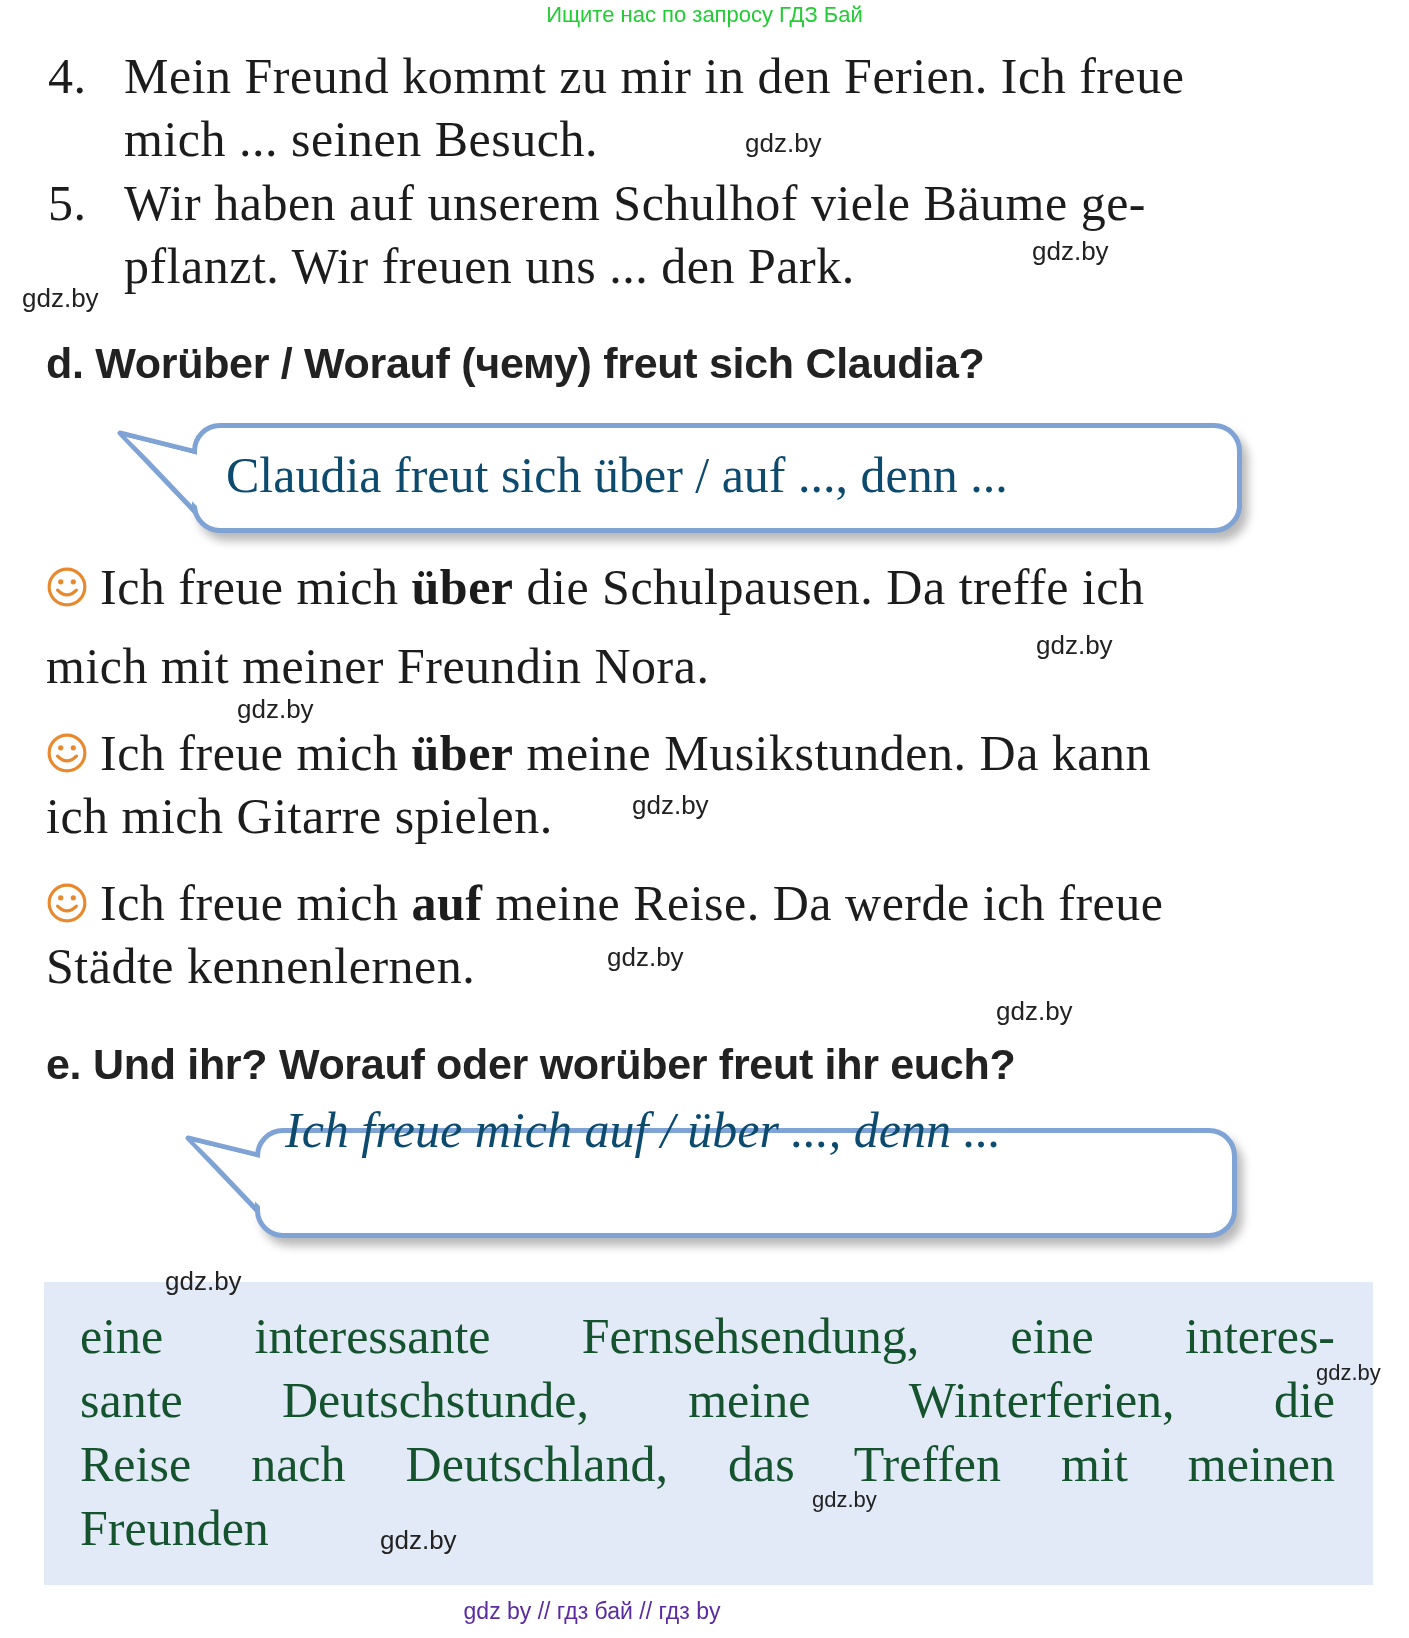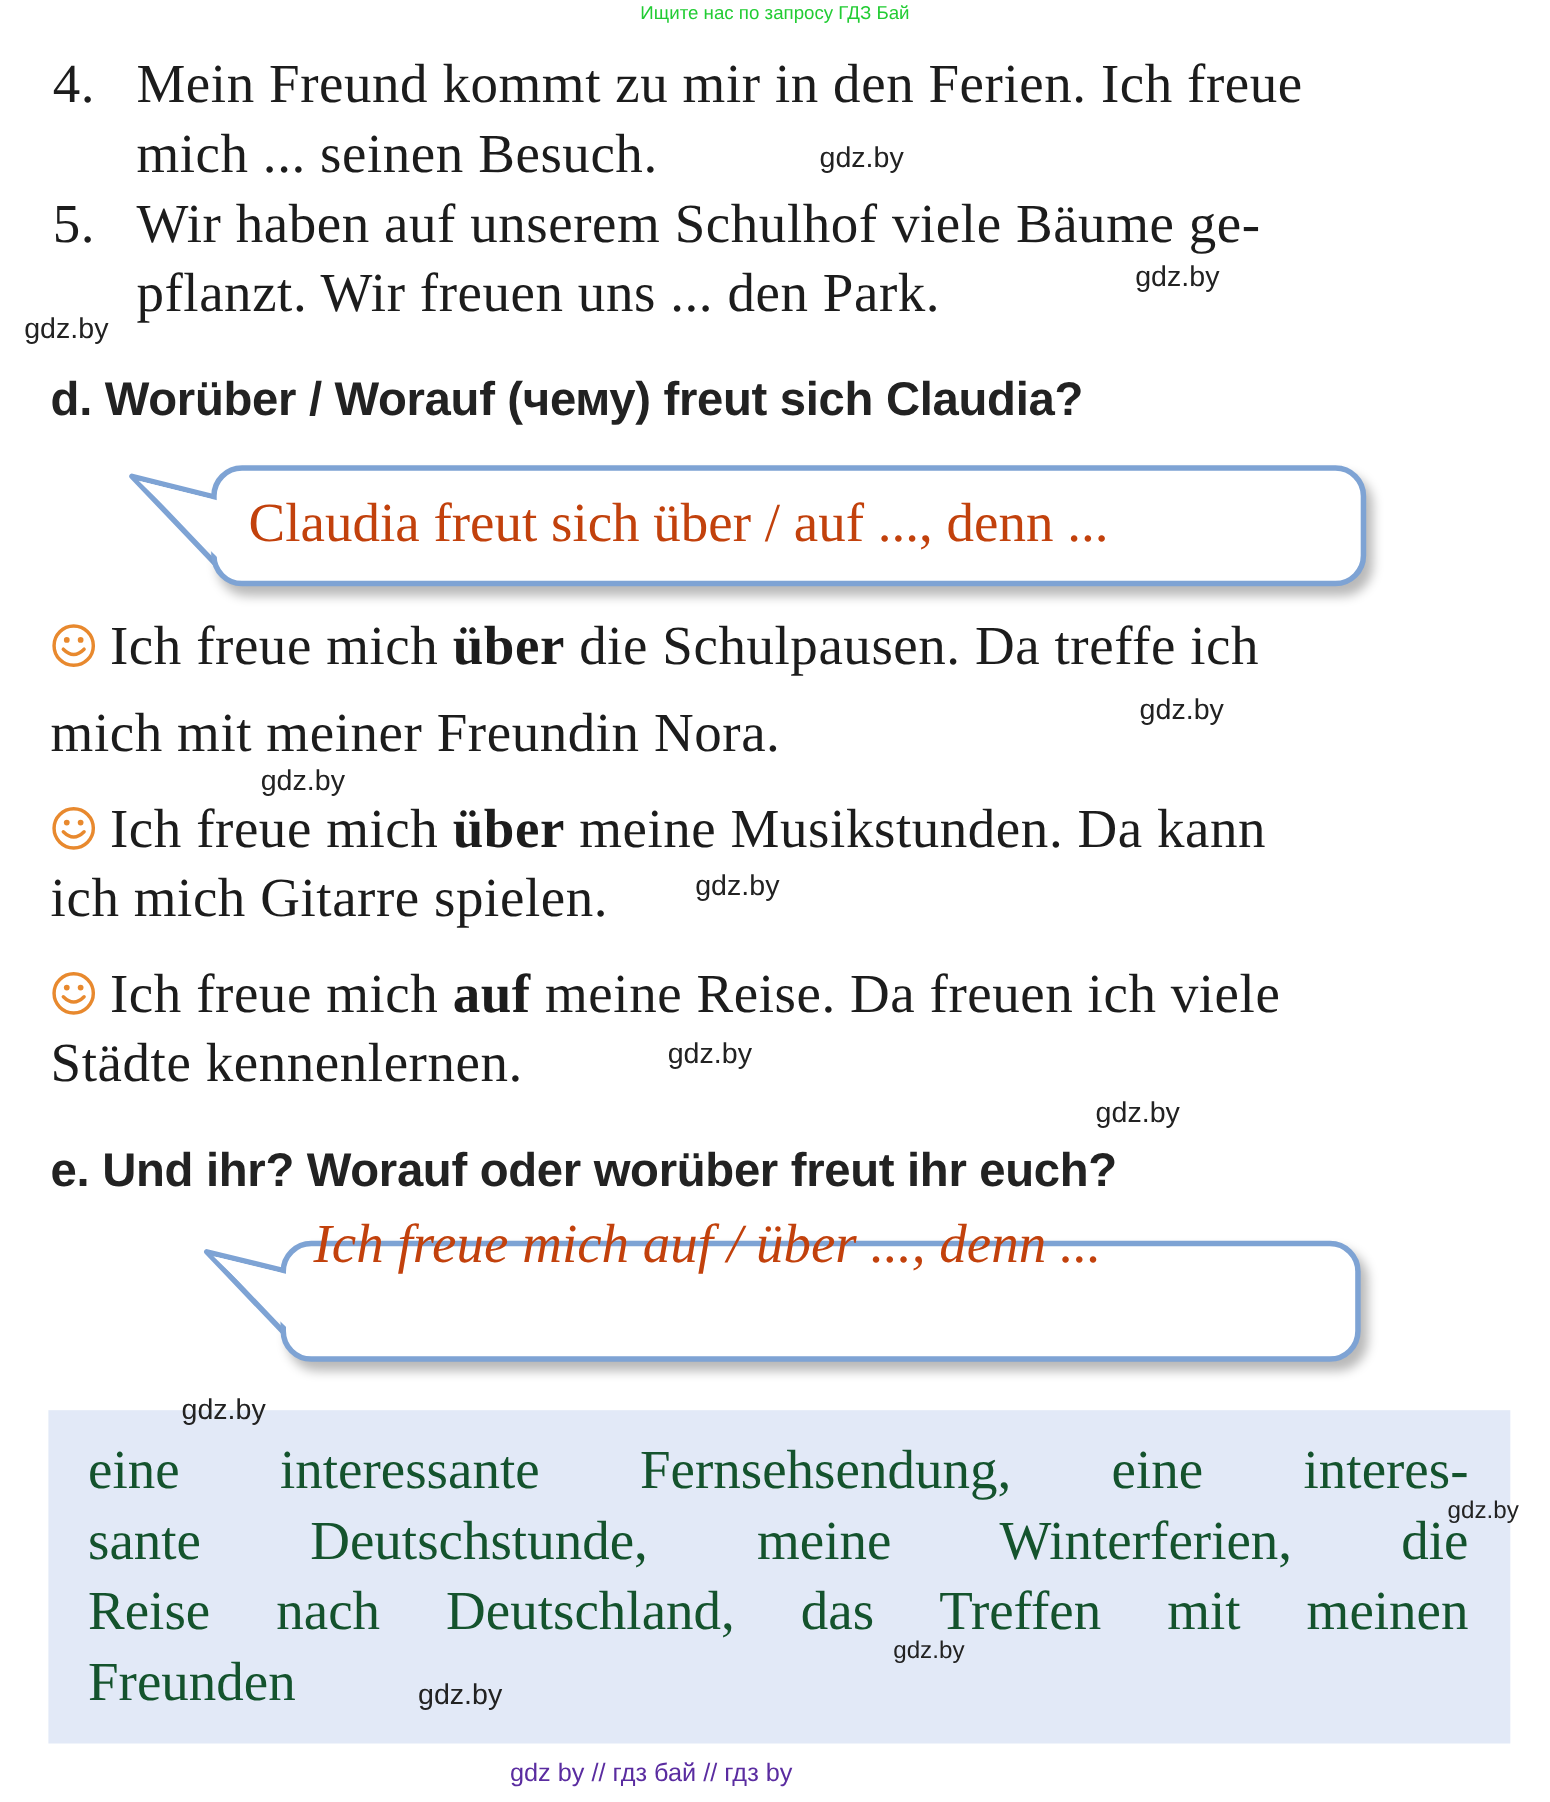--- a/index.html
+++ b/index.html
@@ -4,42 +4,42 @@
 <style>
   html, body { margin: 0; padding: 0; }
   body {
     width: 1409px; height: 1638px; position: relative; overflow: hidden;
     background: #ffffff; color: #1a1a1a;
     font-family: "DejaVu Serif", "Liberation Serif", serif;
   }
   .abs { position: absolute; white-space: nowrap; }
   .banner {
     left: 0; width: 1409px; top: 2px; text-align: center;
-    font-family: "Liberation Sans", sans-serif; font-size: 17px; color: #22cc33;
+    font-family: "Liberation Sans", sans-serif; font-size: 22px; color: #22cc33;
   }
   .serif-line {
     font-family: "Liberation Serif", "DejaVu Serif", serif;
     font-size: 50px; letter-spacing: 0.5px; color: #1c1c1c;
   }
   .num { display: inline-block; width: 76px; }
   .heading {
     font-family: "Liberation Sans", sans-serif; font-weight: bold;
     font-size: 43px; color: #222; letter-spacing: -0.3px;
   }
   .wm {
     font-family: "Liberation Sans", sans-serif; font-size: 26px; color: #222;
   }
   .wm-small { font-size: 22px; }
   .bubble {
     position: absolute; background: #fff; border: 5px solid #7ea3d4;
     border-radius: 28px; box-shadow: 6px 8px 10px rgba(0,0,0,0.28);
   }
   .bubble-text {
     position: absolute; font-family: "Liberation Serif", serif; font-size: 50px;
-    color: #c2410c; white-space: nowrap;
+    color: #0c4a6e; white-space: nowrap;
   }
   .tail { position: absolute; }
   .smiley { display: inline-block; width: 42px; height: 42px; vertical-align: -4px; margin-right: 12px; }
   .sentence b { font-weight: bold; }
   .wordbox {
     position: absolute; left: 44px; top: 1282px; width: 1329px; height: 303px;
     background: #e2e9f7;
   }
   .word-line {
     position: absolute; left: 80px; font-family: "Liberation Serif", serif;
@@ -96,21 +96,21 @@
   </svg><span>Ich freue mich </span><b>über</b><span> meine Musikstunden. Da kann</span>
 </div>
 <div class="abs serif-line" style="left:46px; top:787px;">ich mich Gitarre spielen.</div>
 
 <div class="abs serif-line sentence" style="left:46px; top:874px;">
   <svg class="smiley" viewBox="0 0 40 40">
     <circle cx="20" cy="20" r="17" fill="none" stroke="#e8892e" stroke-width="3"></circle>
     <circle cx="14" cy="15" r="2.5" fill="#e8892e"></circle>
       <circle cx="26" cy="15" r="2.5" fill="#e8892e"></circle>
     <path d="M11 23 Q20 32 29 23" fill="none" stroke="#e8892e" stroke-width="3" stroke-linecap="round"></path>
-  </svg><span>Ich freue mich </span><b>auf</b><span> meine Reise. Da freuen ich viele</span>
+  </svg><span>Ich freue mich </span><b>auf</b><span> meine Reise. Da werde ich freue</span>
 </div>
 <div class="abs serif-line" style="left:46px; top:937px;">Städte kennenlernen.</div>
 
 <div class="abs heading" style="left:46px; top:1040px;">e. Und ihr? Worauf oder worüber freut ihr euch?</div>
 
 <svg class="tail" style="left:180px; top:1132px;" width="100" height="100">
   <polygon points="8,6 90,26 90,92" fill="#fff" stroke="#7ea3d4" stroke-width="5" stroke-linejoin="round"></polygon>
 </svg>
 <div class="bubble" style="left:255px; top:1128px; width:972px; height:100px;"></div>
 <svg class="tail" style="left:180px; top:1132px;" width="100" height="100">

